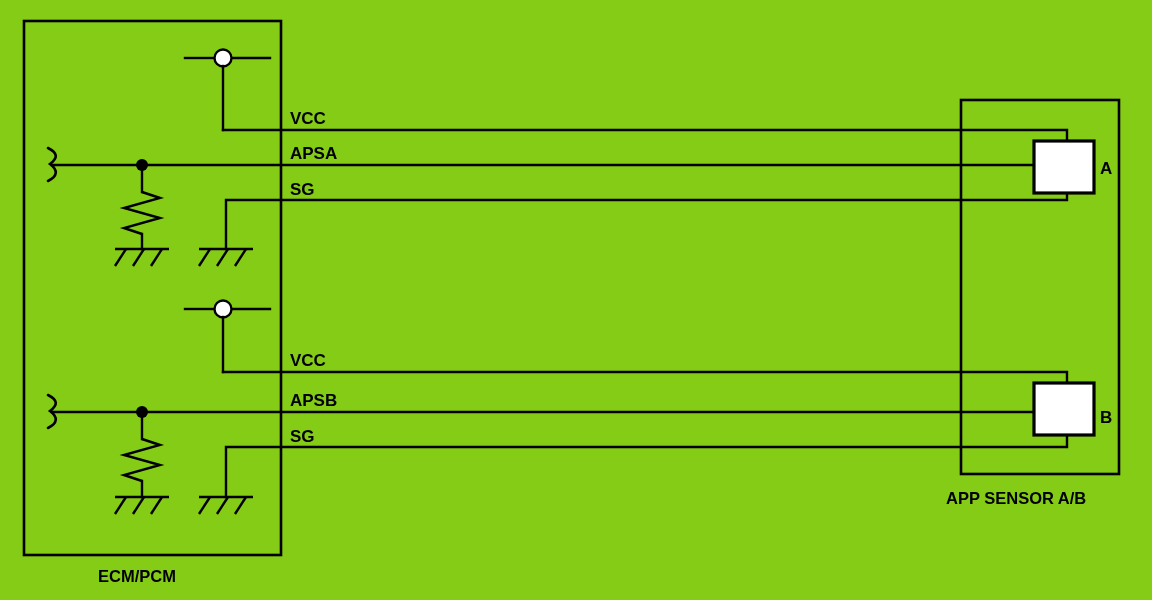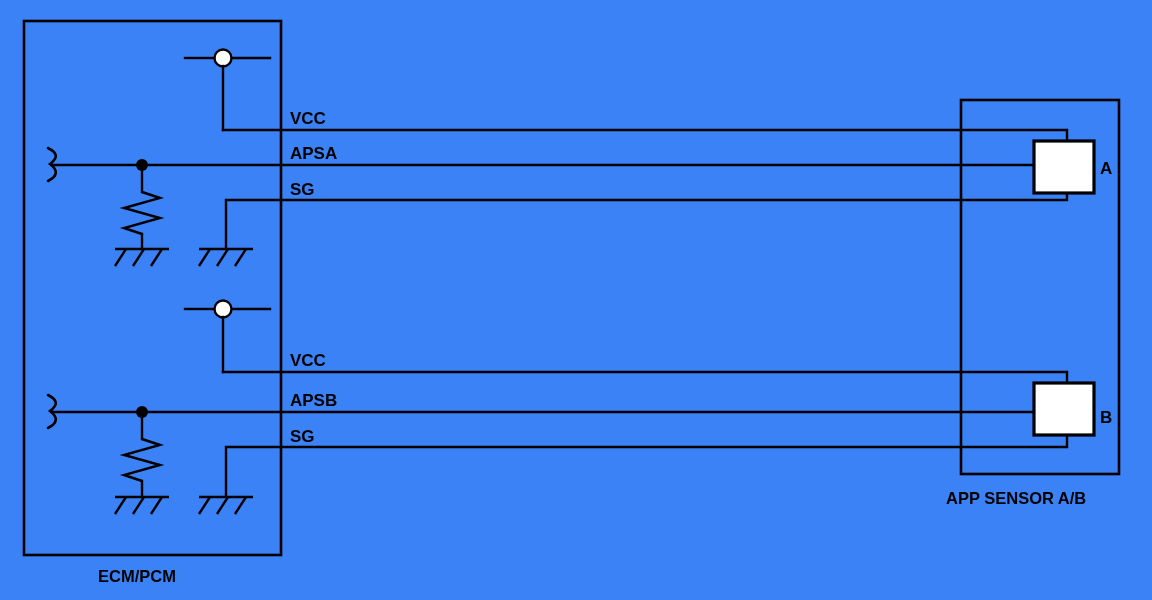--- a/index.html
+++ b/index.html
@@ -7,21 +7,21 @@
     padding: 0;
     background: #ffffff;
   }
   body {
     font-family: "Liberation Sans", sans-serif;
   }
   #diagram-root {
     position: relative;
     width: 1152px;
     height: 600px;
-    background: #3b82f6;
+    background: #84cc16;
     overflow: hidden;
   }
   svg#schematic {
     display: block;
     width: 1152px;
     height: 600px;
   }
   .wire {
     stroke: #000000;
     stroke-width: 2.4;

